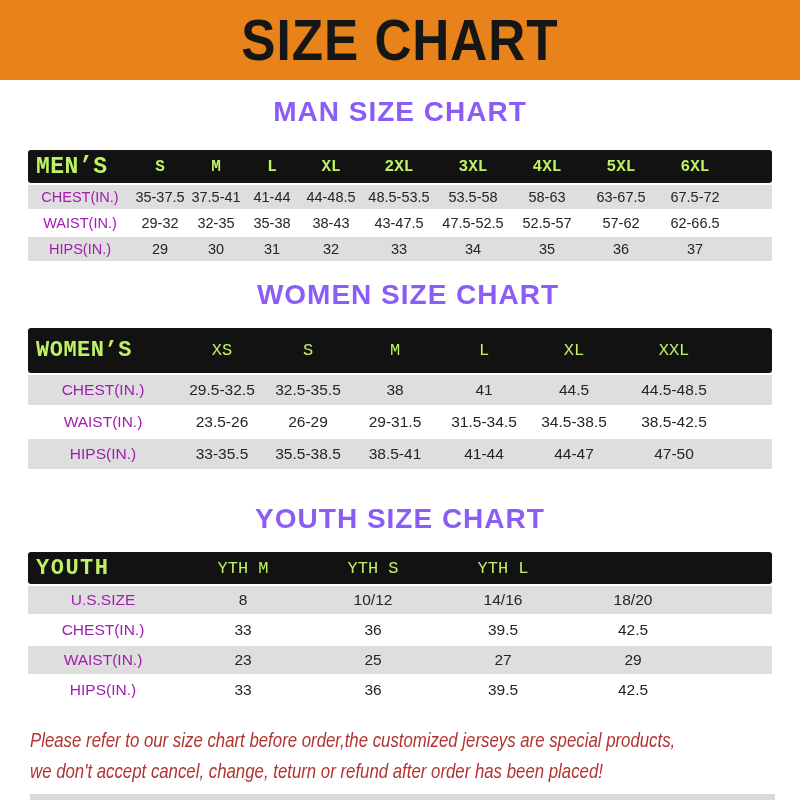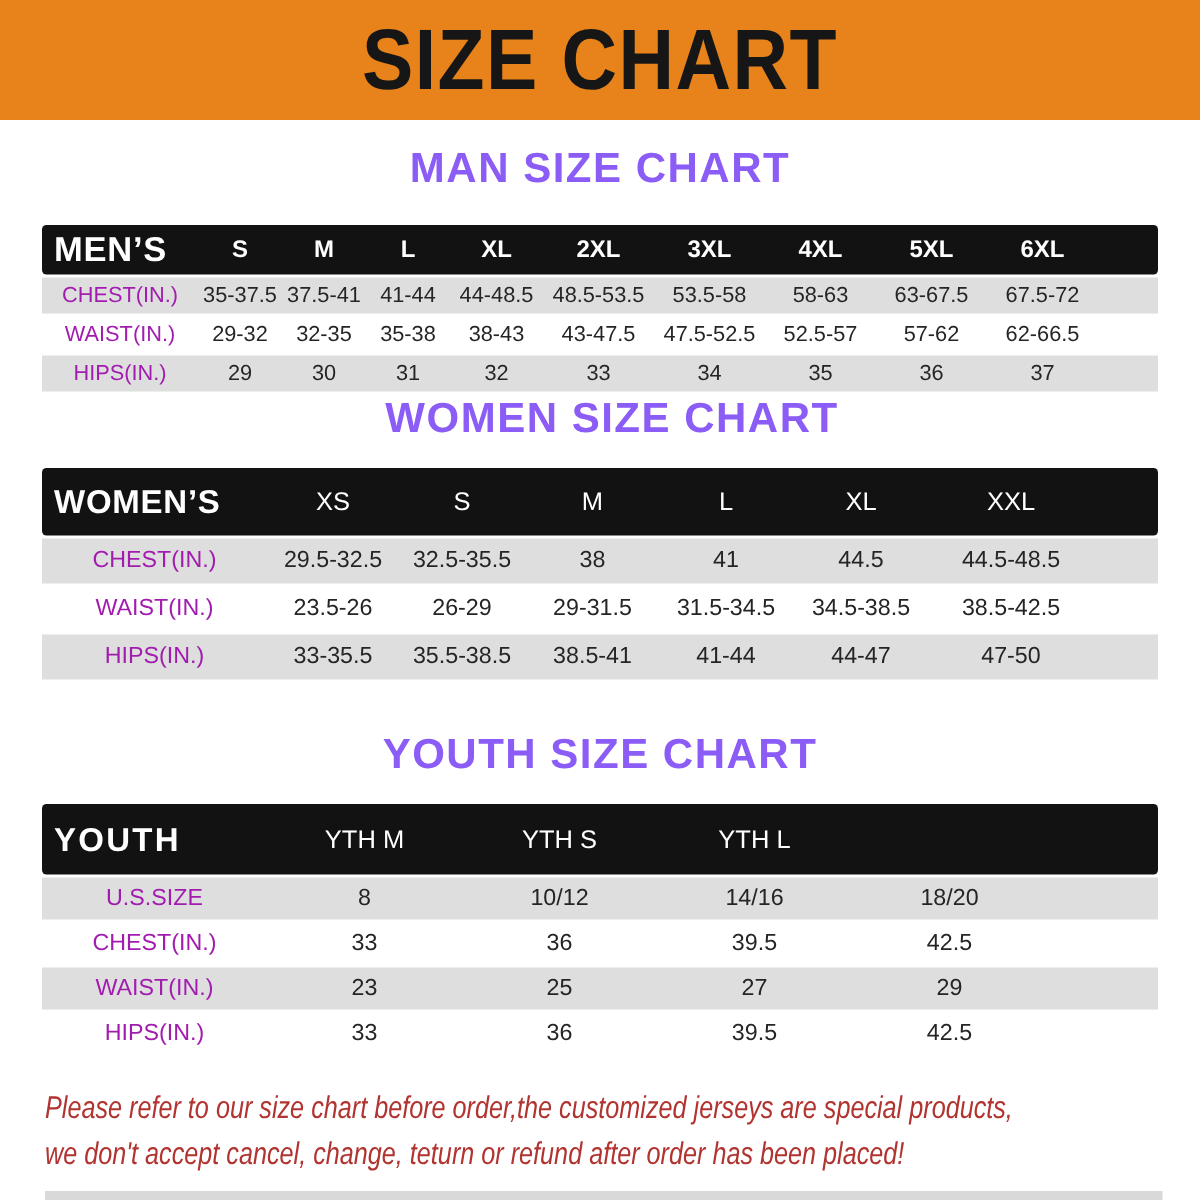--- a/index.html
+++ b/index.html
@@ -23,29 +23,30 @@
     transform:scaleY(1.06) scaleX(0.95);
   }
   
   .section-title{
     text-align:center;
     font-size:28px;font-weight:bold;color:#8b5cf6;
     letter-spacing:1px;
     line-height:32px;
   }
   .t-men{margin-top:16px;margin-bottom:22px;}
-  .t-women{margin-top:2px;margin-bottom:17px;padding-left:16px;}
+  .t-women{margin-top:18px;margin-bottom:17px;padding-left:16px;}
   .t-youth{margin-top:34px;margin-bottom:17px;}
   
   .size-table{margin:0 28px;}
   .bar{
-    background:#121212;color:#ffffff;
+    background:#121212;color:#bef264;
     border-radius:3px;
     display:grid;align-items:center;
     box-sizing:border-box;
+    font-family:Liberation Mono, monospace;
   }
   .row{
     display:grid;align-items:center;
     margin-top:2px;
     box-sizing:border-box;
     color:#252525;
   }
   .row.gray{background:#DEDEDE;}
   .row.white{background:#ffffff;}
   .corner{text-align:left;padding-left:8px;font-weight:bold;}
@@ -67,21 +68,21 @@
   }
   .women .bar{height:45px;}
   .women .corner{font-size:22px;letter-spacing:0.5px;}
   .women .ch{font-size:17px;}
   .women .row{height:30px;font-size:15.5px;}
   
   .youth .bar,.youth .row{
     grid-template-columns:150px 130px 130px 130px 130px;
     padding-right:74px;
   }
-  .youth .bar{height:47px;}
+  .youth .bar{height:32px;}
   .youth .corner{font-size:22px;letter-spacing:1.5px;}
   .youth .ch{font-size:17px;}
   .youth .row{height:28px;font-size:15.5px;}
   
   .disclaimer{
     margin-top:20px;
     padding-left:30px;
     color:#B13430;
     font-size:21px;
     line-height:31px;

